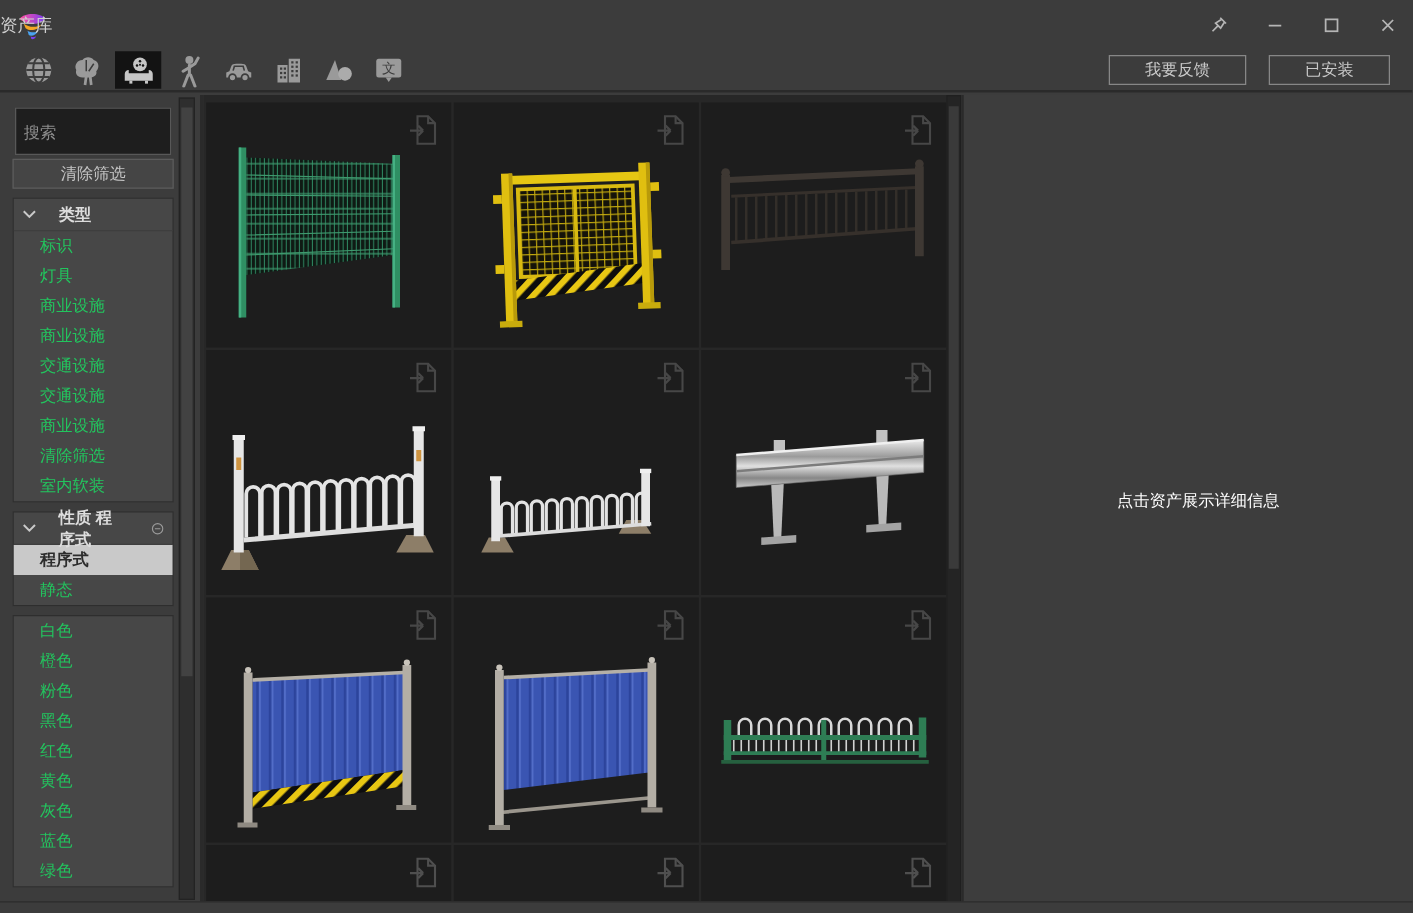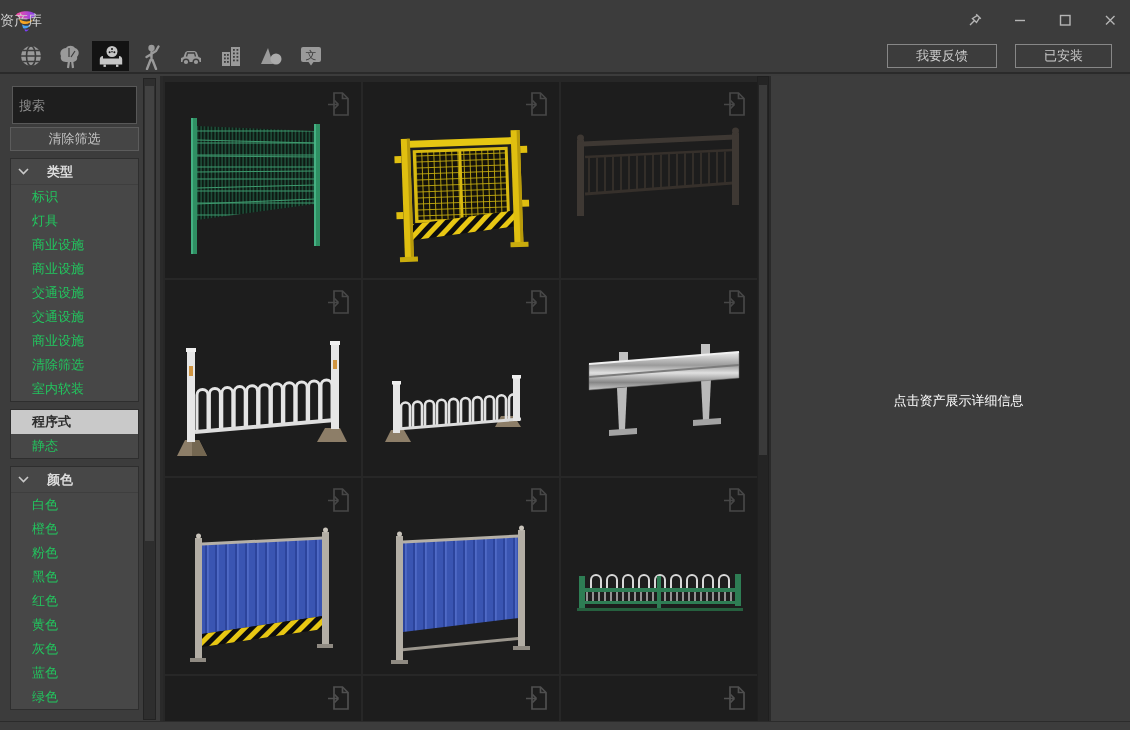--- a/index.html
+++ b/index.html
@@ -219,31 +219,36 @@
       <div class="side-item">商业设施</div>
       <div class="side-item">商业设施</div>
       <div class="side-item">交通设施</div>
       <div class="side-item">交通设施</div>
       <div class="side-item">商业设施</div>
       <div class="side-item">清除筛选</div>
       <div class="side-item">室内软装</div>
     </div>
 
     <div class="section">
-      <div class="side-item selected">程序式</div>
-      <div class="side-item">静态</div>
-    </div>
-
-    <div class="section">
       <div class="sec-header">
         <svg class="chev" width="11" height="7" viewBox="0 0 11 7">
           <polyline points="1,1 5.5,5.5 10,1" fill="none" stroke="#c9c9c9" stroke-width="1.6"></polyline>
         </svg>
-        <span>颜色</span>
+        <span>性质 程序式</span>
+        <span class="hspace"></span>
+        <svg width="14" height="14" viewBox="0 0 14 14">
+          <circle cx="7" cy="7" r="5.7" fill="none" stroke="#9a9a9a" stroke-width="1.3"></circle>
+          <path d="M4,7 H10" stroke="#9a9a9a" stroke-width="1.3"></path>
+        </svg>
       </div>
+      <div class="side-item selected">程序式</div>
+      <div class="side-item">静态</div>
+    </div>
+
+    <div class="section">
       <div class="side-item">白色</div>
       <div class="side-item">橙色</div>
       <div class="side-item">粉色</div>
       <div class="side-item">黑色</div>
       <div class="side-item">红色</div>
       <div class="side-item">黄色</div>
       <div class="side-item">灰色</div>
       <div class="side-item">蓝色</div>
       <div class="side-item">绿色</div>
 

